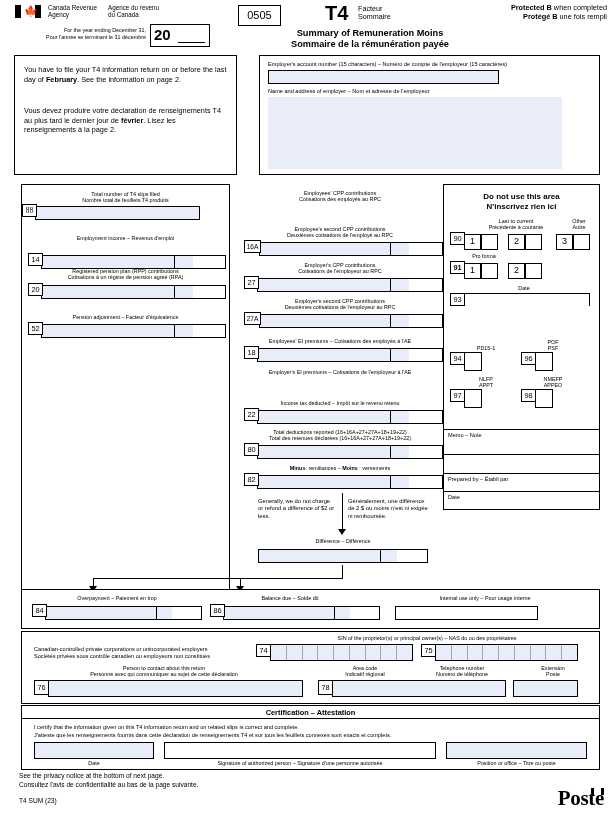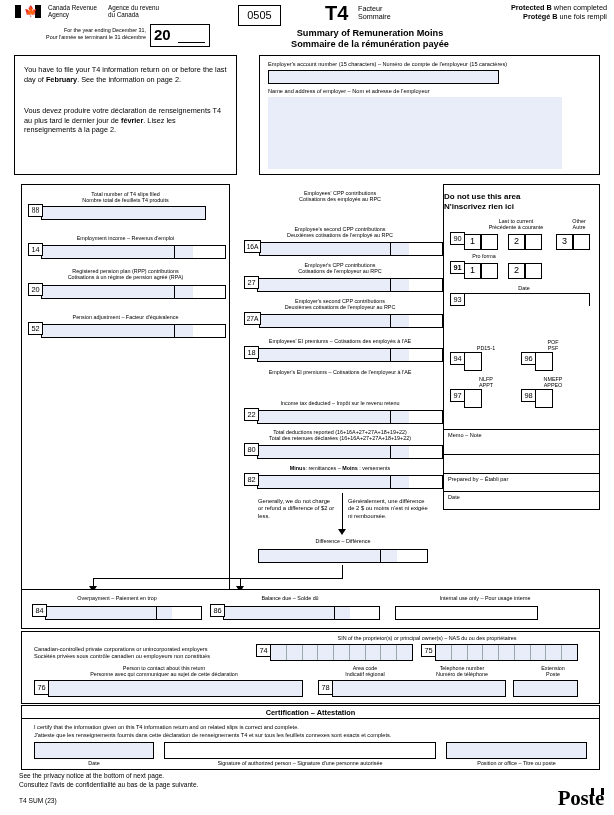--- a/index.html
+++ b/index.html
@@ -53,21 +53,21 @@
         background:#e9edfa;box-sizing:border-box;}
   .famt .cdiv{position:absolute;top:0;bottom:0;width:1px;background:#000;}
   .famt .cents{position:absolute;top:0;bottom:0;right:0;background:#fff;}
   .famt .centsb{position:absolute;top:0;bottom:0;background:#e9edfa;}
 
   
   .pfield{position:absolute;border:1.2px solid #000;background:#e9edfa;box-sizing:border-box;}
   .wfield{position:absolute;border:1.2px solid #000;background:#fff;box-sizing:border-box;}
 
   
-  .dnu-t{position:absolute;width:100%;text-align:left;font-size:8px;font-weight:bold;line-height:10px;}
+  .dnu-t{position:absolute;width:100%;text-align:center;font-size:8px;font-weight:bold;line-height:10px;}
   .sq{position:absolute;border:1.1px solid #000;background:#fff;box-sizing:border-box;}
   .sqn{position:absolute;font-size:9px;line-height:13px;text-align:center;}
 
   .memo-lbl{position:absolute;font-size:5.6px;line-height:7px;}
 
   
   .vline{position:absolute;background:#000;width:1.2px;}
   .hline{position:absolute;background:#000;height:1.2px;}
   .arrow{position:absolute;width:0;height:0;border-left:4.5px solid transparent;border-right:4.5px solid transparent;border-top:6px solid #000;}
 
@@ -147,29 +147,29 @@
     <div class="lbl2" style="position:absolute;left:8px;top:32px;">Name and address of employer – Nom et adresse de l'employeur</div>
     <div class="pfield" style="left:8px;top:41px;width:294px;height:72px;border:none;"></div>
   </div>
 
   <div class="panel" style="left:21px;top:184px;width:209px;height:440px;"></div>
 
   <div class="lbl" style="position:absolute;left:24px;top:191px;width:203px;">
     <div>Total number of T4 slips filed</div>
       <div>Nombre total de feuillets T4 produits</div>
   </div>
-  <div class="fbox" style="left:28px;top:204px;width:180px;height:18px;font-family:Liberation Serif, serif;">
+  <div class="fbox" style="left:22px;top:204px;width:180px;height:18px;font-family:Liberation Serif, serif;">
     <span class="bnum">88</span>
     <span class="famt" style="width:165px;"></span>
   </div>
 
   <div class="lbl" style="position:absolute;left:24px;top:235px;width:203px;">
     <div>Employment income – Revenus d'emploi</div>
   </div>
-  <div class="fbox" style="left:28px;top:243px;width:172px;height:18px;">
+  <div class="fbox" style="left:28px;top:253px;width:172px;height:18px;">
     <span class="bnum">14</span>
     <span class="famt" style="width:185px;">
       <span class="cdiv" style="left:132px;"></span>
       <span class="centsb" style="left:133px;width:18px;"></span>
       <span class="cents" style="width:32px;"></span>
     </span>
   </div>
 
   <div class="lbl" style="position:absolute;left:24px;top:268px;width:203px;">
     <div>Registered pension plan (RPP) contributions</div>

